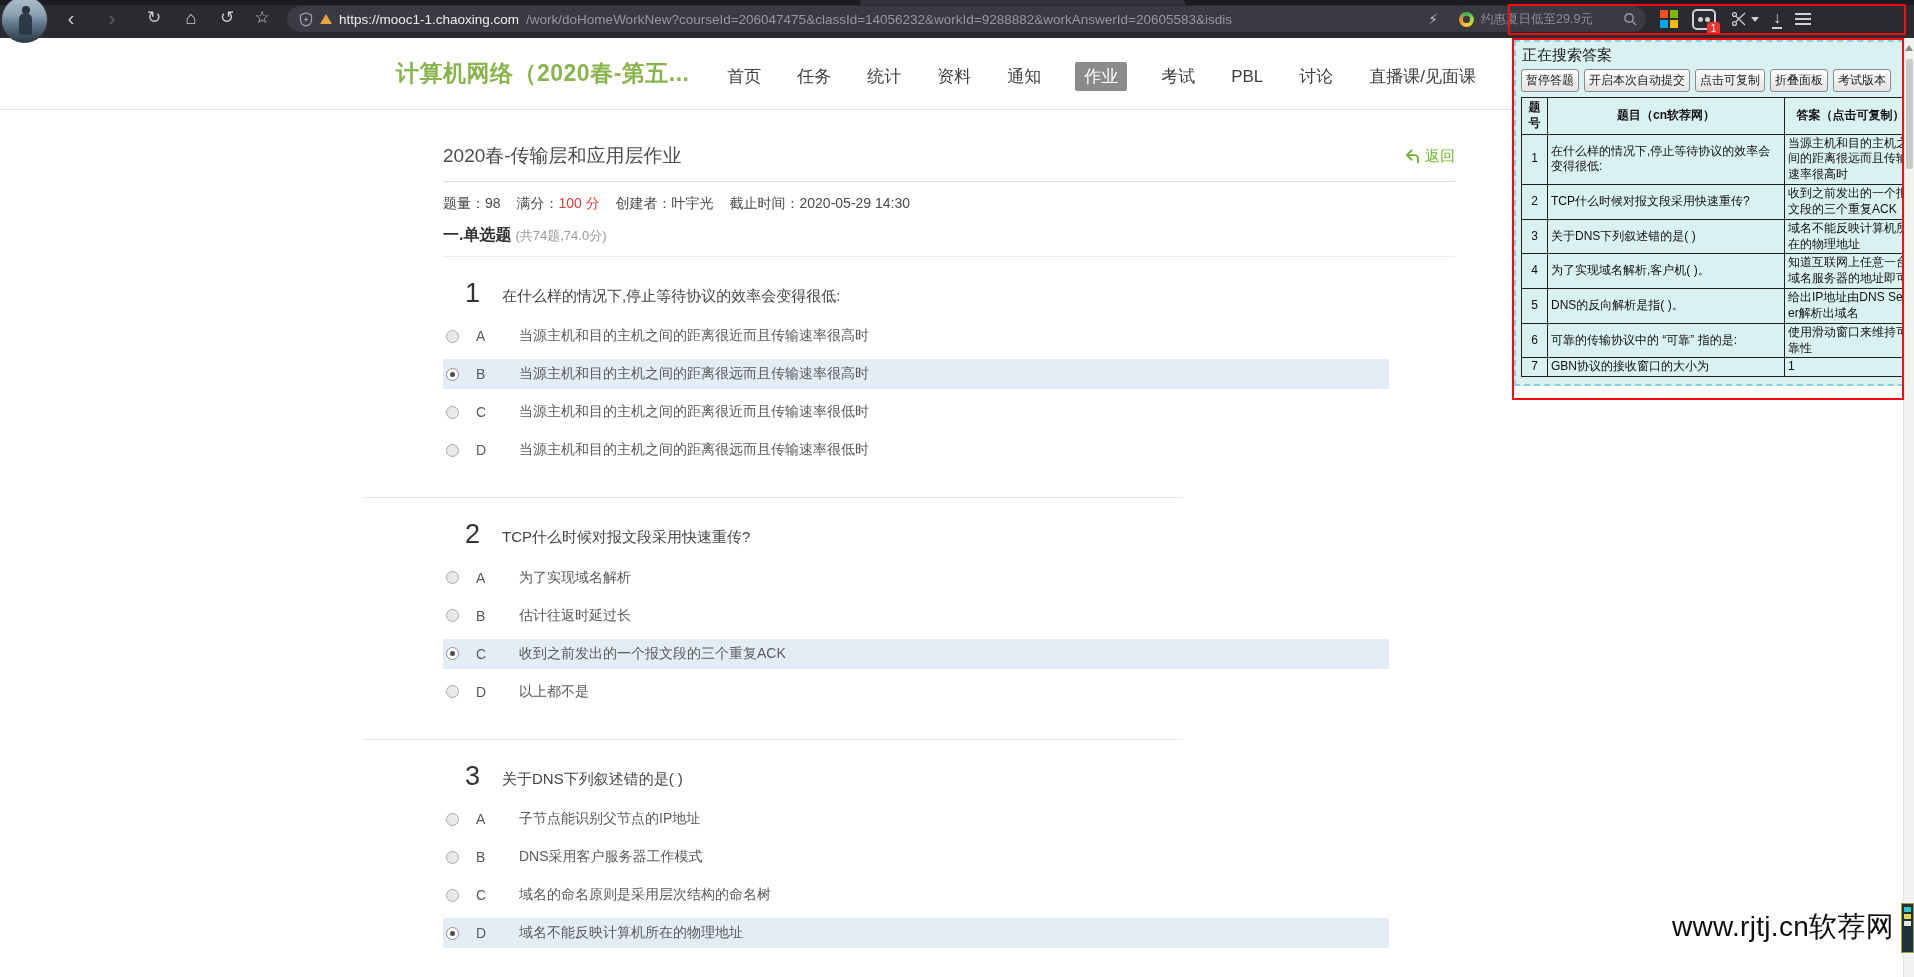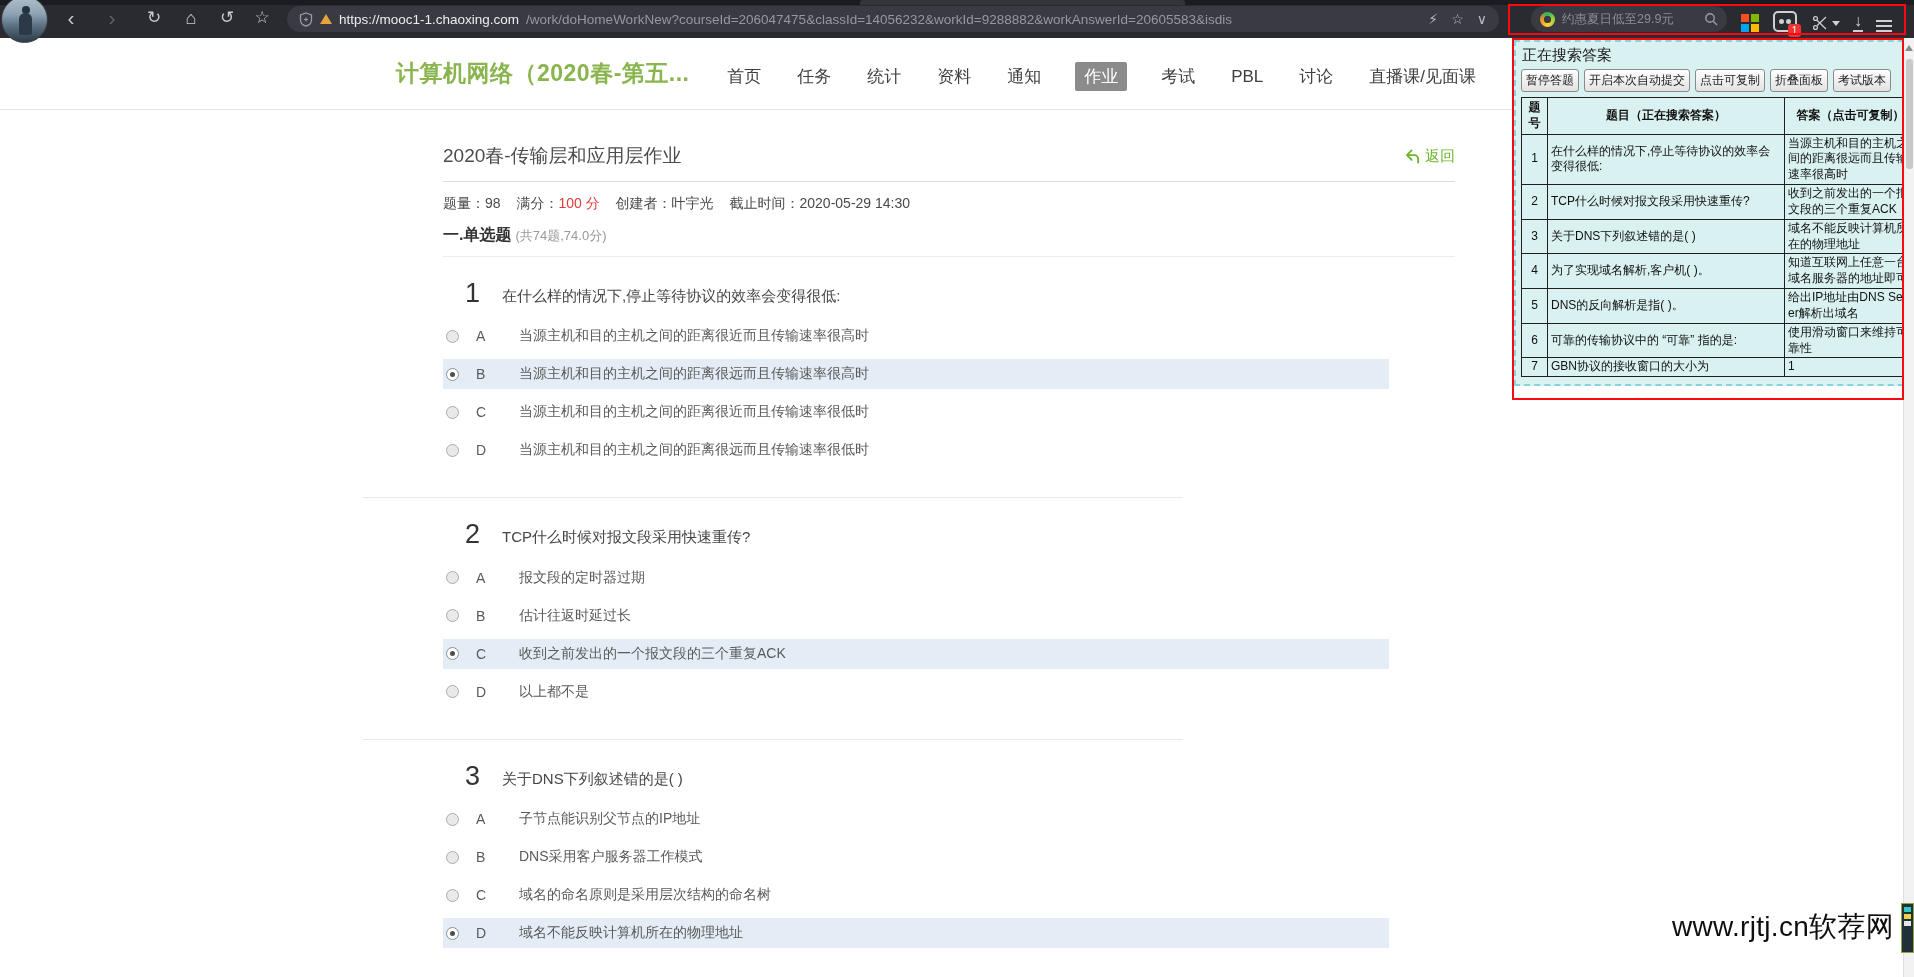--- a/index.html
+++ b/index.html
@@ -17,21 +17,21 @@
   .avatar::after{content:"";position:absolute;left:17px;top:16px;width:13px;height:22px;border-radius:6px 6px 2px 2px;background:#2b3a46}
   .bicon{position:absolute;top:0;height:38px;line-height:36px;color:#c9c9cf;font-size:19px;text-align:center;width:26px;cursor:pointer;user-select:none}
   .b-back{left:58px;font-size:21px}.b-fwd{left:99px;font-size:21px;color:#62626a}.b-reload{left:141px;font-size:17px}
   .b-home{left:178px;font-size:18px}.b-undo{left:214px;font-size:17px}.b-star{left:249px;font-size:17px}
   .addr{position:absolute;left:287px;top:6px;width:1212px;height:26px;border-radius:13px;background:#3a3a43;display:flex;align-items:center;padding:0 12px;gap:7px;font-size:13.5px;white-space:nowrap;overflow:hidden}
   .warn-i{width:0;height:0;border-left:6px solid transparent;border-right:6px solid transparent;border-bottom:10px solid #e8a33d;flex:0 0 auto}
   .u-main{color:#ececf0}
   .u-path{color:#97979f;flex:0 1 auto;overflow:hidden}
   .addr-right{margin-left:auto;display:flex;gap:13px;color:#b9b9c1;font-size:14px;flex:0 0 auto;align-items:center}
   .addr-right span{cursor:pointer}
-  .topright{position:absolute;left:1531px;top:6px;display:flex;align-items:flex-end;gap:14px}
+  .topright{position:absolute;left:1450px;top:6px;display:flex;align-items:center;gap:14px}
   .searchpill{width:196px;height:26px;border-radius:13px;background:#3a3a43;display:flex;align-items:center;padding:0 9px;gap:7px;cursor:text}
   .s-logo{width:15px;height:15px;border-radius:50%;flex:0 0 auto;
     background:radial-gradient(circle at 50% 50%,#3a3a43 0 3.5px,transparent 3.8px),conic-gradient(#2fb457,#9ed43c,#ffd233,#ef8f2a,#2fb457)}
   .s-text{color:#8d8d95;font-size:12.5px;white-space:nowrap;overflow:hidden}
   .s-mag{margin-left:auto;flex:0 0 auto;display:flex}
   .grid-icon{display:grid;grid-template-columns:8px 8px;grid-template-rows:8px 8px;gap:2px;cursor:pointer}
   .grid-icon i{display:block}
   .grid-icon i:nth-child(1){background:#f25022}.grid-icon i:nth-child(2){background:#7fba00}
   .grid-icon i:nth-child(3){background:#00a4ef}.grid-icon i:nth-child(4){background:#ffb900}
   .ext-icon{position:relative;width:24px;height:21px;border:2px solid #cfcfd4;border-radius:5px;cursor:pointer}
@@ -247,21 +247,21 @@
 <div class="q-divider"></div>
   <section class="question">
     <div class="q-head">
       <span class="q-num">2</span>
       <span class="q-text">TCP什么时候对报文段采用快速重传?</span>
     </div>
     <div class="options">
   <div class="option">
     <span class="radio"></span>
     <span class="letter">A</span>
-    <span class="opt-text">报文段的定时器过期</span>
+    <span class="opt-text">为了实现域名解析</span>
   </div>
 
   <div class="option">
     <span class="radio"></span>
     <span class="letter">B</span>
     <span class="opt-text">估计往返时延过长</span>
   </div>
 
   <div class="option selected">
     <span class="radio"></span>
@@ -317,21 +317,21 @@
         <button class="pbtn">暂停答题</button>
         <button class="pbtn">开启本次自动提交</button>
         <button class="pbtn">点击可复制</button>
         <button class="pbtn">折叠面板</button>
         <button class="pbtn">考试版本</button>
       </div>
     <table class="panel-table">
       <thead>
           <tr id="pt-head">
             <th class="col-no">题号</th>
-            <th>题目（正在搜索答案）</th>
+            <th>题目（cn软荐网）</th>
             <th class="col-a">答案（点击可复制）</th>
           </tr>
         </thead>
       <tbody id="pt-body">
           <tr>
             <td class="col-no">1</td>
             <td>在什么样的情况下,停止等待协议的效率会变得很低:</td>
             <td class="col-a">当源主机和目的主机之间的距离很远而且传输速率很高时</td>
           </tr>
           <tr>

